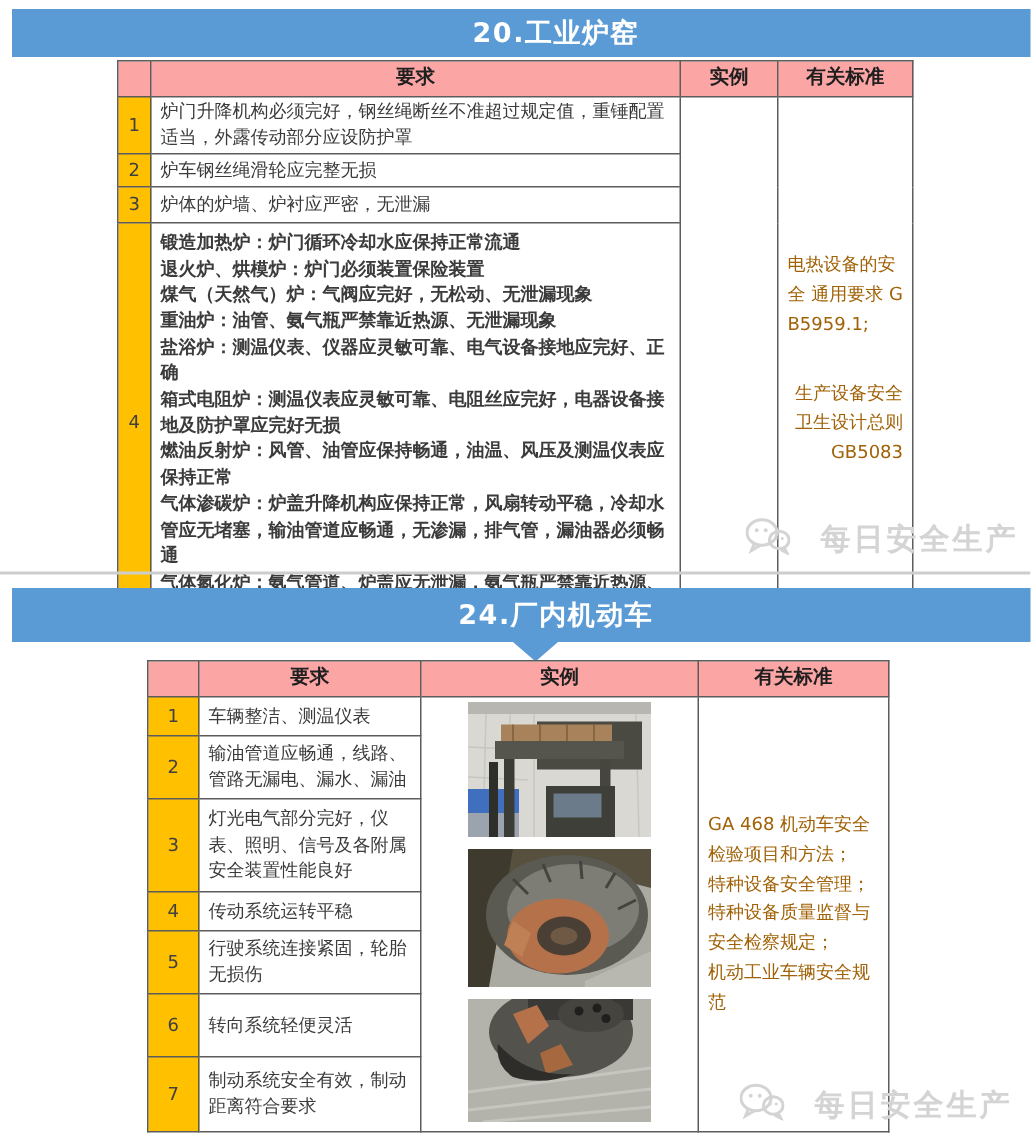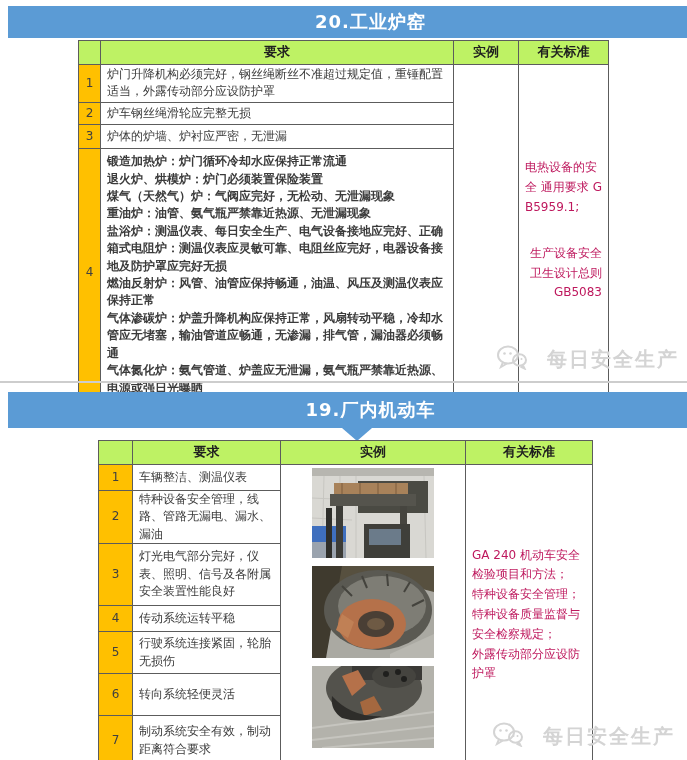--- a/index.html
+++ b/index.html
@@ -19,24 +19,24 @@
   .pointer{
     position:absolute;left:50%;top:100%;transform:translateX(-50%);
     width:0;height:0;border-left:15px solid transparent;border-right:15px solid transparent;
     border-top:13px solid #5b9bd5;
   }
   #divider{position:absolute;left:0;top:381px;width:687px;height:2px;background:#cdcdcd;}
 
   table{border-collapse:collapse;table-layout:fixed;background:#ffffff;}
   td{border:1px solid #5c5c5c;font-size:12px;padding:0 6px;vertical-align:middle;
      word-break:break-all;line-height:1.45;}
-  .hdr{background:#bef264;color:#1f1f1f;font-weight:bold;text-align:center;font-size:13px;padding:2px 2px;}
+  .hdr{background:#fca5a5;color:#1f1f1f;font-weight:bold;text-align:center;font-size:13px;padding:2px 2px;}
   .numcell{background:#ffc000;color:#404040;text-align:center;padding:2px 2px;}
   .reqcell{}
-  .stdcell{vertical-align:middle;line-height:1.65;color:#be185d;}
+  .stdcell{vertical-align:middle;line-height:1.65;color:#a16207;}
   .examplecell{vertical-align:top;}
 
   #table1{position:absolute;left:78px;top:40px;width:530px;}
   #table1 .row4cell{vertical-align:top;padding-top:4px;font-weight:bold;}
   #table1 .row4cell div{line-height:17.4px;}
   #table1 .stdblock div{margin:0;}
   #table1 .stdblock .gap{margin-top:26px;text-align:right;}
 
   #table2{position:absolute;left:98px;top:440px;width:494px;}
   #table2 .stdcell div{margin:0;}
@@ -91,21 +91,21 @@
     <td class="numcell">3</td>
     <td class="reqcell">炉体的炉墙、炉衬应严密，无泄漏</td>
   </tr>
   <tr style="height:229px">
     <td class="numcell">4</td>
     <td class="reqcell row4cell">
       <div>锻造加热炉：炉门循环冷却水应保持正常流通</div>
       <div>退火炉、烘模炉：炉门必须装置保险装置</div>
       <div>煤气（天然气）炉：气阀应完好，无松动、无泄漏现象</div>
       <div>重油炉：油管、氨气瓶严禁靠近热源、无泄漏现象</div>
-      <div>盐浴炉：测温仪表、每日安全生产、电气设备接地应完好、正确</div>
+      <div>盐浴炉：测温仪表、仪器应灵敏可靠、电气设备接地应完好、正确</div>
       <div>箱式电阻炉：测温仪表应灵敏可靠、电阻丝应完好，电器设备接地及防护罩应完好无损</div>
       <div>燃油反射炉：风管、油管应保持畅通，油温、风压及测温仪表应保持正常</div>
       <div>气体渗碳炉：炉盖升降机构应保持正常，风扇转动平稳，冷却水管应无堵塞，输油管道应畅通，无渗漏，排气管，漏油器必须畅通</div>
       <div>气体氮化炉：氨气管道、炉盖应无泄漏，氨气瓶严禁靠近热源、电源或强日光曝晒</div>
     </td>
   </tr>
 </tbody>
   </table>
 
 <div class="watermark" id="wm1">
@@ -120,21 +120,21 @@
       <circle cx="24.5" cy="15" r="1" fill="#d4d4d4"></circle>
       <path d="M26 21.5 L27.5 24.5 L23.5 22.5" fill="none" stroke="#d4d4d4" stroke-width="2"></path>
     </svg>
   </span>
   <span>每日安全生产</span>
 </div>
 
 <div id="divider"></div>
 
 <div class="banner" id="banner2">
-  <span>19.厂内机动车</span>
+  <span>24.厂内机动车</span>
   <span class="pointer"></span>
 </div>
 
 <table id="table2">
   <colgroup>
       <col style="width:34px">
       <col style="width:148px">
       <col style="width:185px">
       <col style="width:127px">
     </colgroup>
@@ -221,29 +221,29 @@
                 <circle cx="86" cy="6" r="3" fill="#1f1f1d"></circle>
                 <circle cx="92" cy="13" r="3" fill="#1f1f1d"></circle>
             <path d="M30 10 L46 4 L54 18 L40 30 Z" fill="#b5714a"></path>
             <path d="M48 36 L62 30 L70 44 L52 50 Z" fill="#a5683f"></path>
             <path d="M20 30 Q40 52 70 50 Q50 58 30 52 Q18 44 20 30 Z" fill="#2e2d2a"></path>
           </svg>
         </span>
       </div>
     </td>
     <td class="stdcell" rowspan="7">
-      <div>GA 240 机动车安全检验项目和方法；</div>
+      <div>GA 468 机动车安全检验项目和方法；</div>
       <div>特种设备安全管理；</div>
       <div>特种设备质量监督与安全检察规定；</div>
-      <div>外露传动部分应设防护罩</div>
+      <div>机动工业车辆安全规范</div>
     </td>
   </tr>
   <tr style="height:42px">
     <td class="numcell">2</td>
-    <td class="reqcell">特种设备安全管理，线路、管路无漏电、漏水、漏油</td>
+    <td class="reqcell">输油管道应畅通，线路、管路无漏电、漏水、漏油</td>
   </tr>
   <tr style="height:62px">
     <td class="numcell">3</td>
     <td class="reqcell">灯光电气部分完好，仪表、照明、信号及各附属安全装置性能良好</td>
   </tr>
   <tr style="height:26px">
     <td class="numcell">4</td>
     <td class="reqcell">传动系统运转平稳</td>
   </tr>
   <tr style="height:42px">

